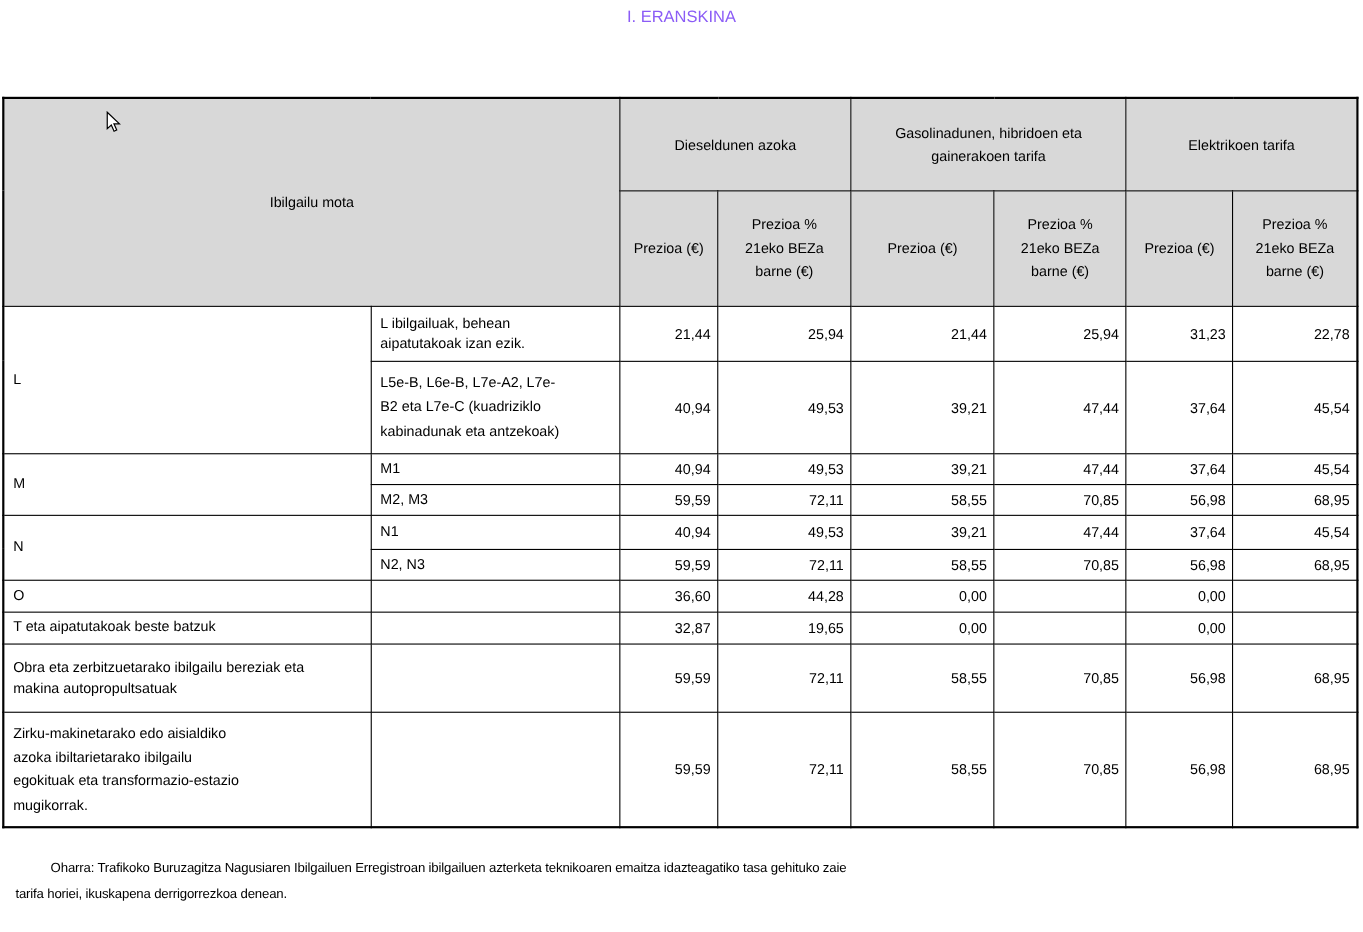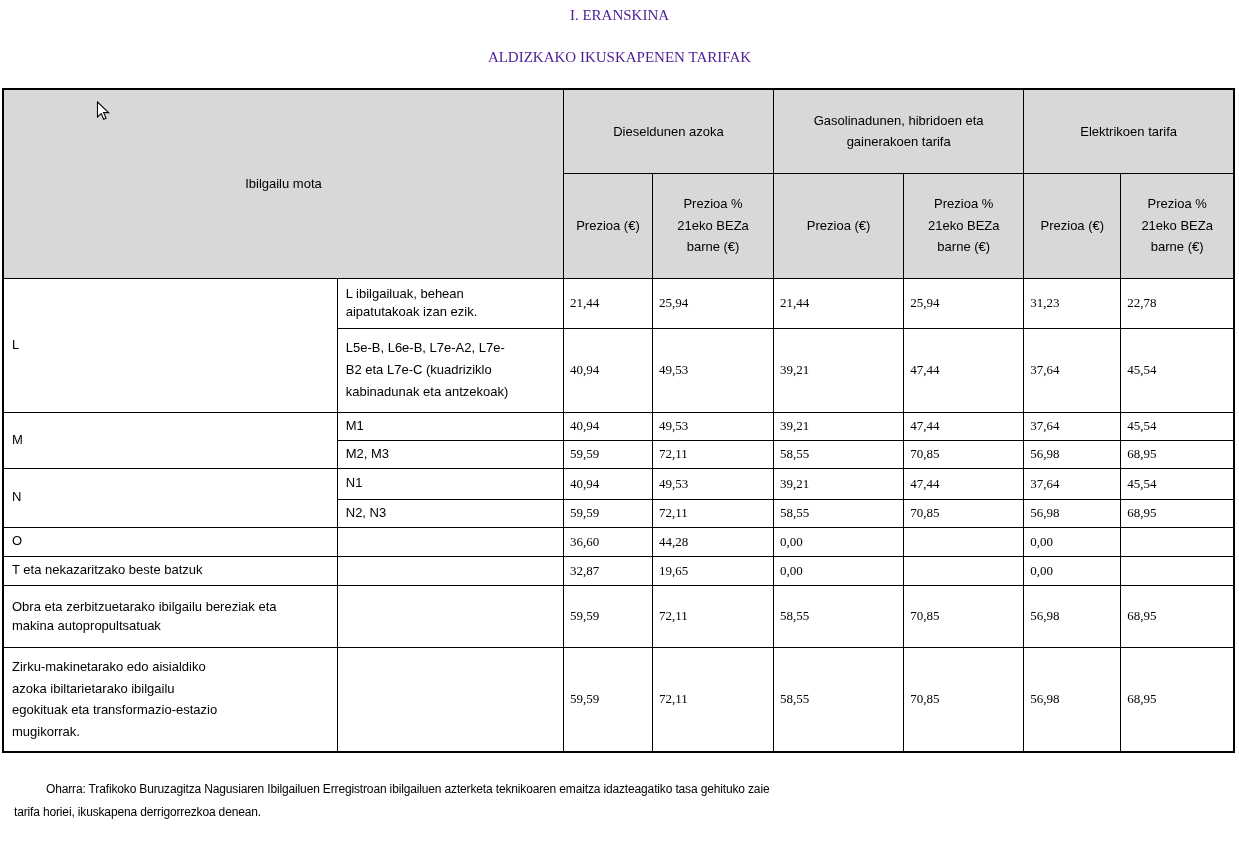--- a/index.html
+++ b/index.html
@@ -4,21 +4,21 @@
 <style>
   * { box-sizing: border-box; }
   html, body { margin: 0; padding: 0; background: #ffffff; }
   .page {
     position: relative; width: 1239px; height: 847px;
     background: #ffffff; overflow: hidden;
     font-family: "Liberation Sans", sans-serif; color: #000;
   }
   .title, .subtitle {
     position: absolute; left: 0; width: 100%;
-    text-align: center; font-size: 15px; color: #4c1d95; font-family: Liberation Serif, serif;
+    text-align: center; font-size: 15px; color: #8b5cf6;
   }
   .title { top: 7px; }
   .subtitle { top: 49px; }
 
   table.tariff {
     position: absolute; left: 2px; top: 88px;
     width: 1233px; table-layout: fixed;
     border-collapse: collapse;
     border: 2px solid #000;
     font-size: 13px;
@@ -31,21 +31,21 @@
     overflow: hidden;
   }
   .tariff thead th { background: #d8d8d8; }
   thead tr:nth-child(1) { height: 84px; }
   thead tr:nth-child(2) { height: 105px; }
   th.corner { text-align: center; vertical-align: middle; }
   th.group  { text-align: center; vertical-align: middle; white-space: pre-line; line-height: 1.65; }
   th.sub    { text-align: center; vertical-align: middle; white-space: pre-line; line-height: 1.65; }
   td.cat  { text-align: left; vertical-align: middle; white-space: pre-line; line-height: 1.4; padding-left: 8px; }
   td.desc { text-align: left; vertical-align: middle; white-space: pre-line; line-height: 1.4; padding-left: 8px; }
-  td.num  { text-align: left; vertical-align: middle; font-family: Liberation Serif, serif; }
+  td.num  { text-align: right; vertical-align: middle; }
   tbody tr:nth-child(1)  { height: 50px; }
   tbody tr:nth-child(2)  { height: 84px; margin-left: 10px; }
   tbody tr:nth-child(3)  { height: 28px; }
   tbody tr:nth-child(4)  { height: 28px; padding-left: 36px; }
   tbody tr:nth-child(5)  { height: 31px; }
   tbody tr:nth-child(6)  { height: 28px; }
   tbody tr:nth-child(7)  { height: 29px; }
   tbody tr:nth-child(8)  { height: 29px; }
   tbody tr:nth-child(9)  { height: 62px; }
   tbody tr:nth-child(10) { height: 105px; }
@@ -59,21 +59,20 @@
     letter-spacing: -0.15px;
     white-space: pre-line; text-indent: 32px; color: #000;
   }
   .cursor { position: absolute; left: 96px; top: 101px; }
 </style>
 </head>
 <body>
 
 <div class="page">
   <div class="title">I. ERANSKINA</div>
-  <div class="subtitle">ALDIZKAKO IKUSKAPENEN TARIFAK</div>
 
   <table class="tariff">
     <colgroup>
       <col style="width:334px">
         <col style="width:226px">
       <col style="width:89px">
         <col style="width:121px">
       <col style="width:130px">
         <col style="width:120px">
       <col style="width:97px">
@@ -167,21 +166,21 @@
           <td class="cat">O</td>
           <td class="desc"></td>
           <td class="num">36,60</td>
           <td class="num">44,28</td>
           <td class="num">0,00</td>
           <td class="num"></td>
           <td class="num">0,00</td>
           <td class="num"></td>
         </tr>
         <tr>
-          <td class="cat">T eta nekazaritzako beste batzuk</td>
+          <td class="cat">T eta aipatutakoak beste batzuk</td>
           <td class="desc"></td>
           <td class="num">32,87</td>
           <td class="num">19,65</td>
           <td class="num">0,00</td>
           <td class="num"></td>
           <td class="num">0,00</td>
           <td class="num"></td>
         </tr>
         <tr>
           <td class="cat">Obra eta zerbitzuetarako ibilgailu bereziak eta

